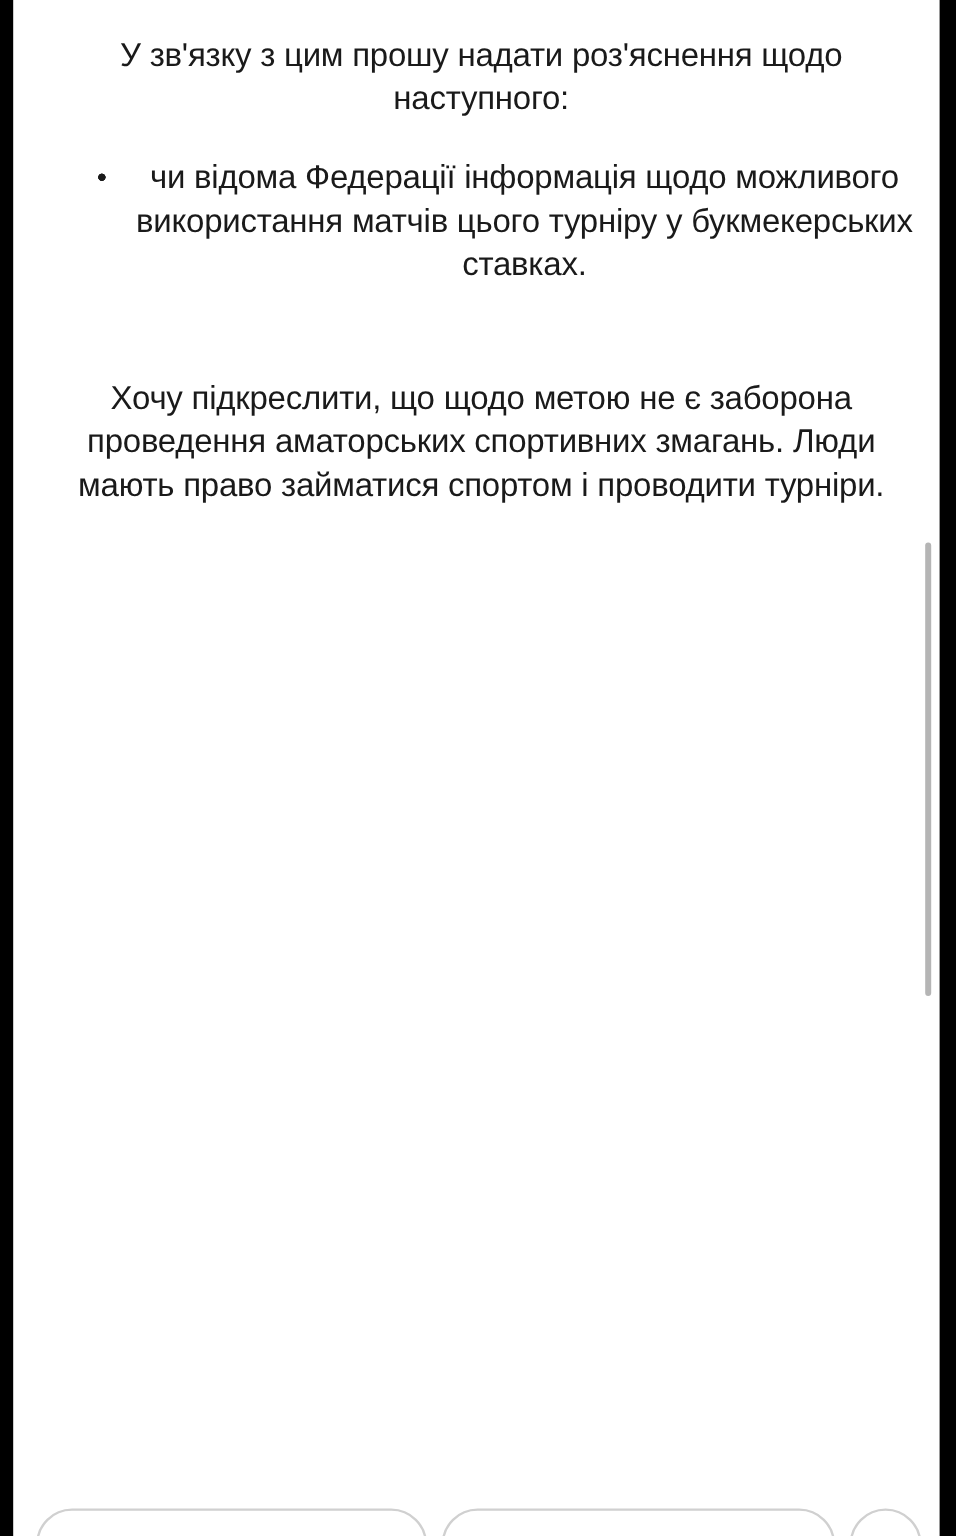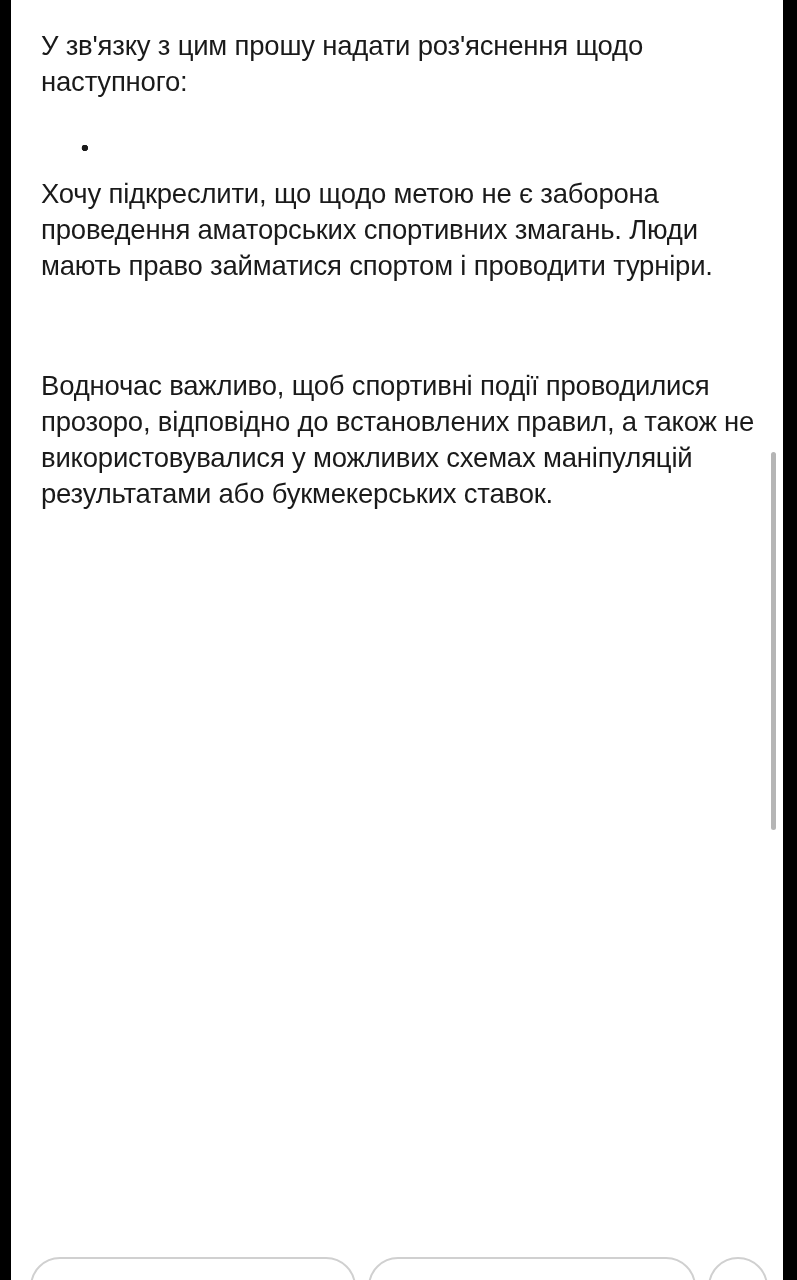--- a/index.html
+++ b/index.html
@@ -1,20 +1,20 @@
 <!DOCTYPE html>
 <html><head>
 <meta charset="utf-8">
 <style>
   html, body { margin:0; padding:0; }
   body { width:797px; height:1280px; background:#000; overflow:hidden; position:relative;
          font-family:"Liberation Sans", sans-serif; }
   .screen { position:absolute; left:11px; top:0; width:772px; height:1280px; background:#fff; overflow:hidden; }
   .content { position:absolute; left:30px; top:28px; width:720px; color:#1a1a1a;
-             font-size:27.5px; line-height:36px; letter-spacing:-0.2px; }
+             font-size:27.5px; line-height:36px; letter-spacing:-0.2px;text-align:center; }
   .content p { margin:0; }
   .intro { margin-bottom:30px !important; }
   ul.qlist { list-style:none; margin:0 0 0 0; padding:0; }
   ul.qlist li { position:relative; padding-left:72px; margin-bottom:30px; }
   ul.qlist li .bullet { position:absolute; left:40px; top:0; font-size:22px; }
   .para1 { margin-top:76px !important; }
   .para2 { margin-top:84px !important; }
   .para3 { margin-top:84px !important; }
   .scrollbar { position:absolute; left:760px; top:452px; width:5px; height:378px; background:#b5b5b5; border-radius:3px; }
   .chips { position:absolute; top:1257px; left:0; width:772px; height:60px; }
@@ -34,24 +34,24 @@
         <span class="bullet">•</span>
       </li>
       <li>
         <span class="bullet">•</span>
       </li>
       <li>
         <span class="bullet">•</span>
       </li>
       <li>
         <span class="bullet">•</span>
+        <span>чи відома Федерації інформація щодо можливого використання матчів цього турніру у букмекерських ставках.</span>
       </li>
     </ul>
     <p class="para1">Хочу підкреслити, що щодо метою не є заборона проведення аматорських спортивних змагань. Люди мають право займатися спортом і проводити турніри.</p>
-    <p class="para2">Водночас важливо, щоб спортивні події проводилися прозоро, відповідно до встановлених правил, а також не використовувалися у можливих схемах маніпуляцій результатами або букмекерських ставок.</p>
   </div>
 
   <div class="scrollbar"></div>
 
   <div class="chips">
     <div class="chip chip1"></div>
     <div class="chip chip2"></div>
     <div class="chip chip3"></div>
   </div>
 </div>

